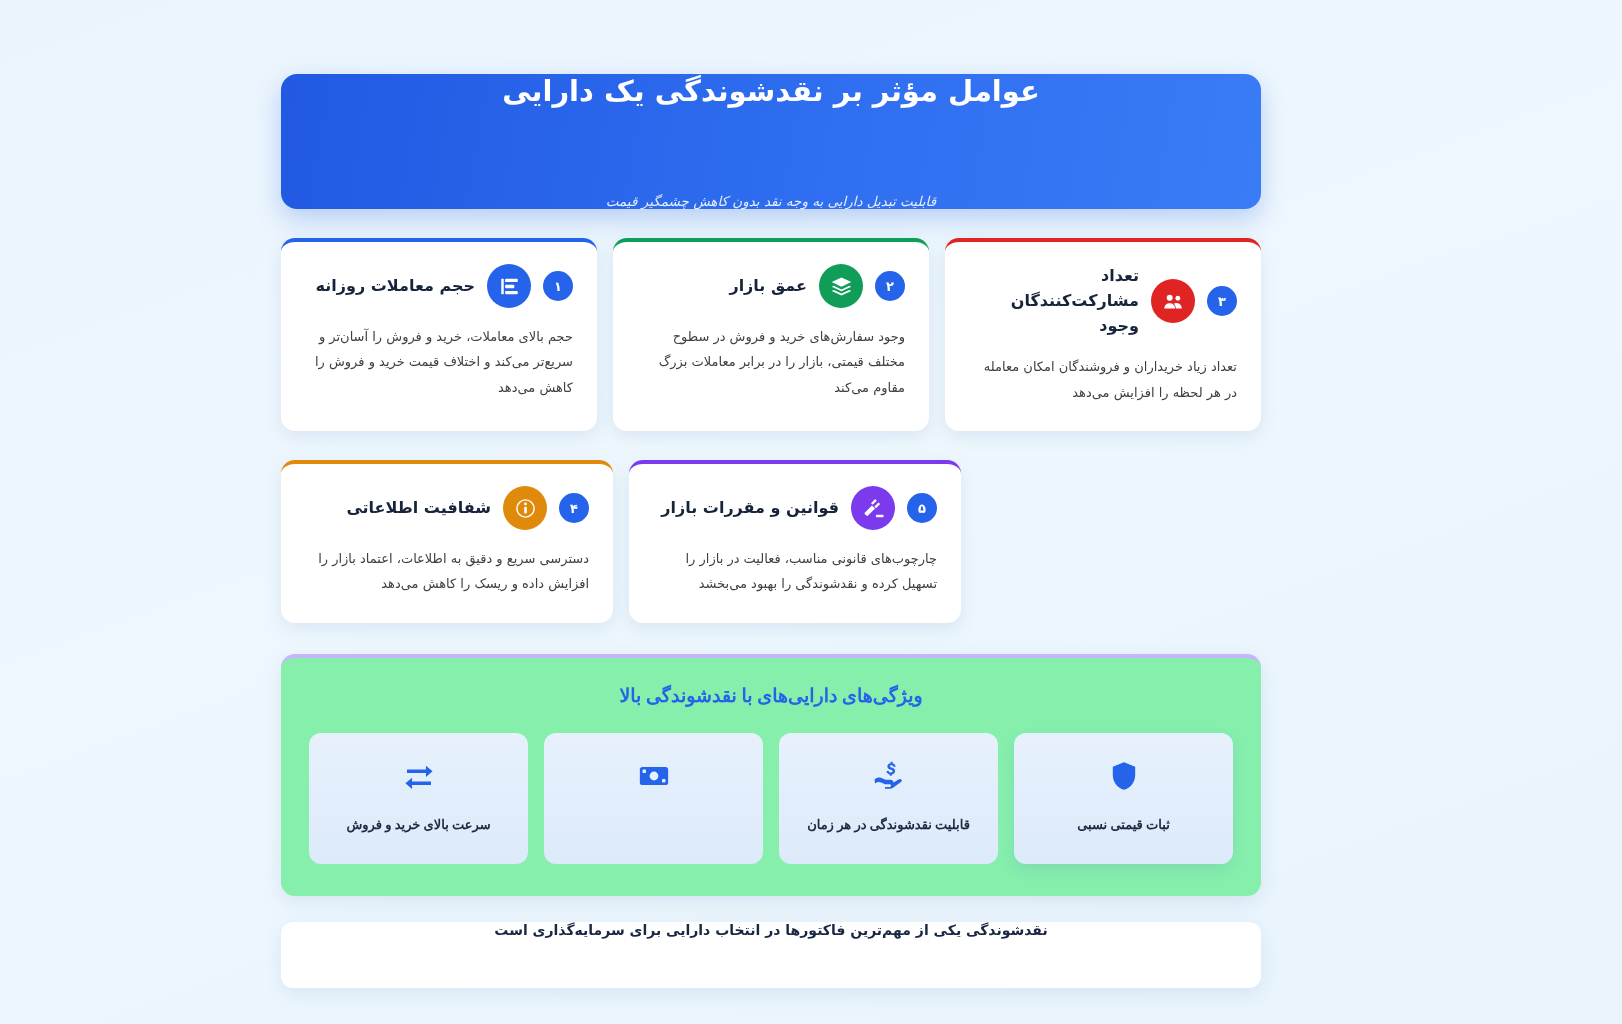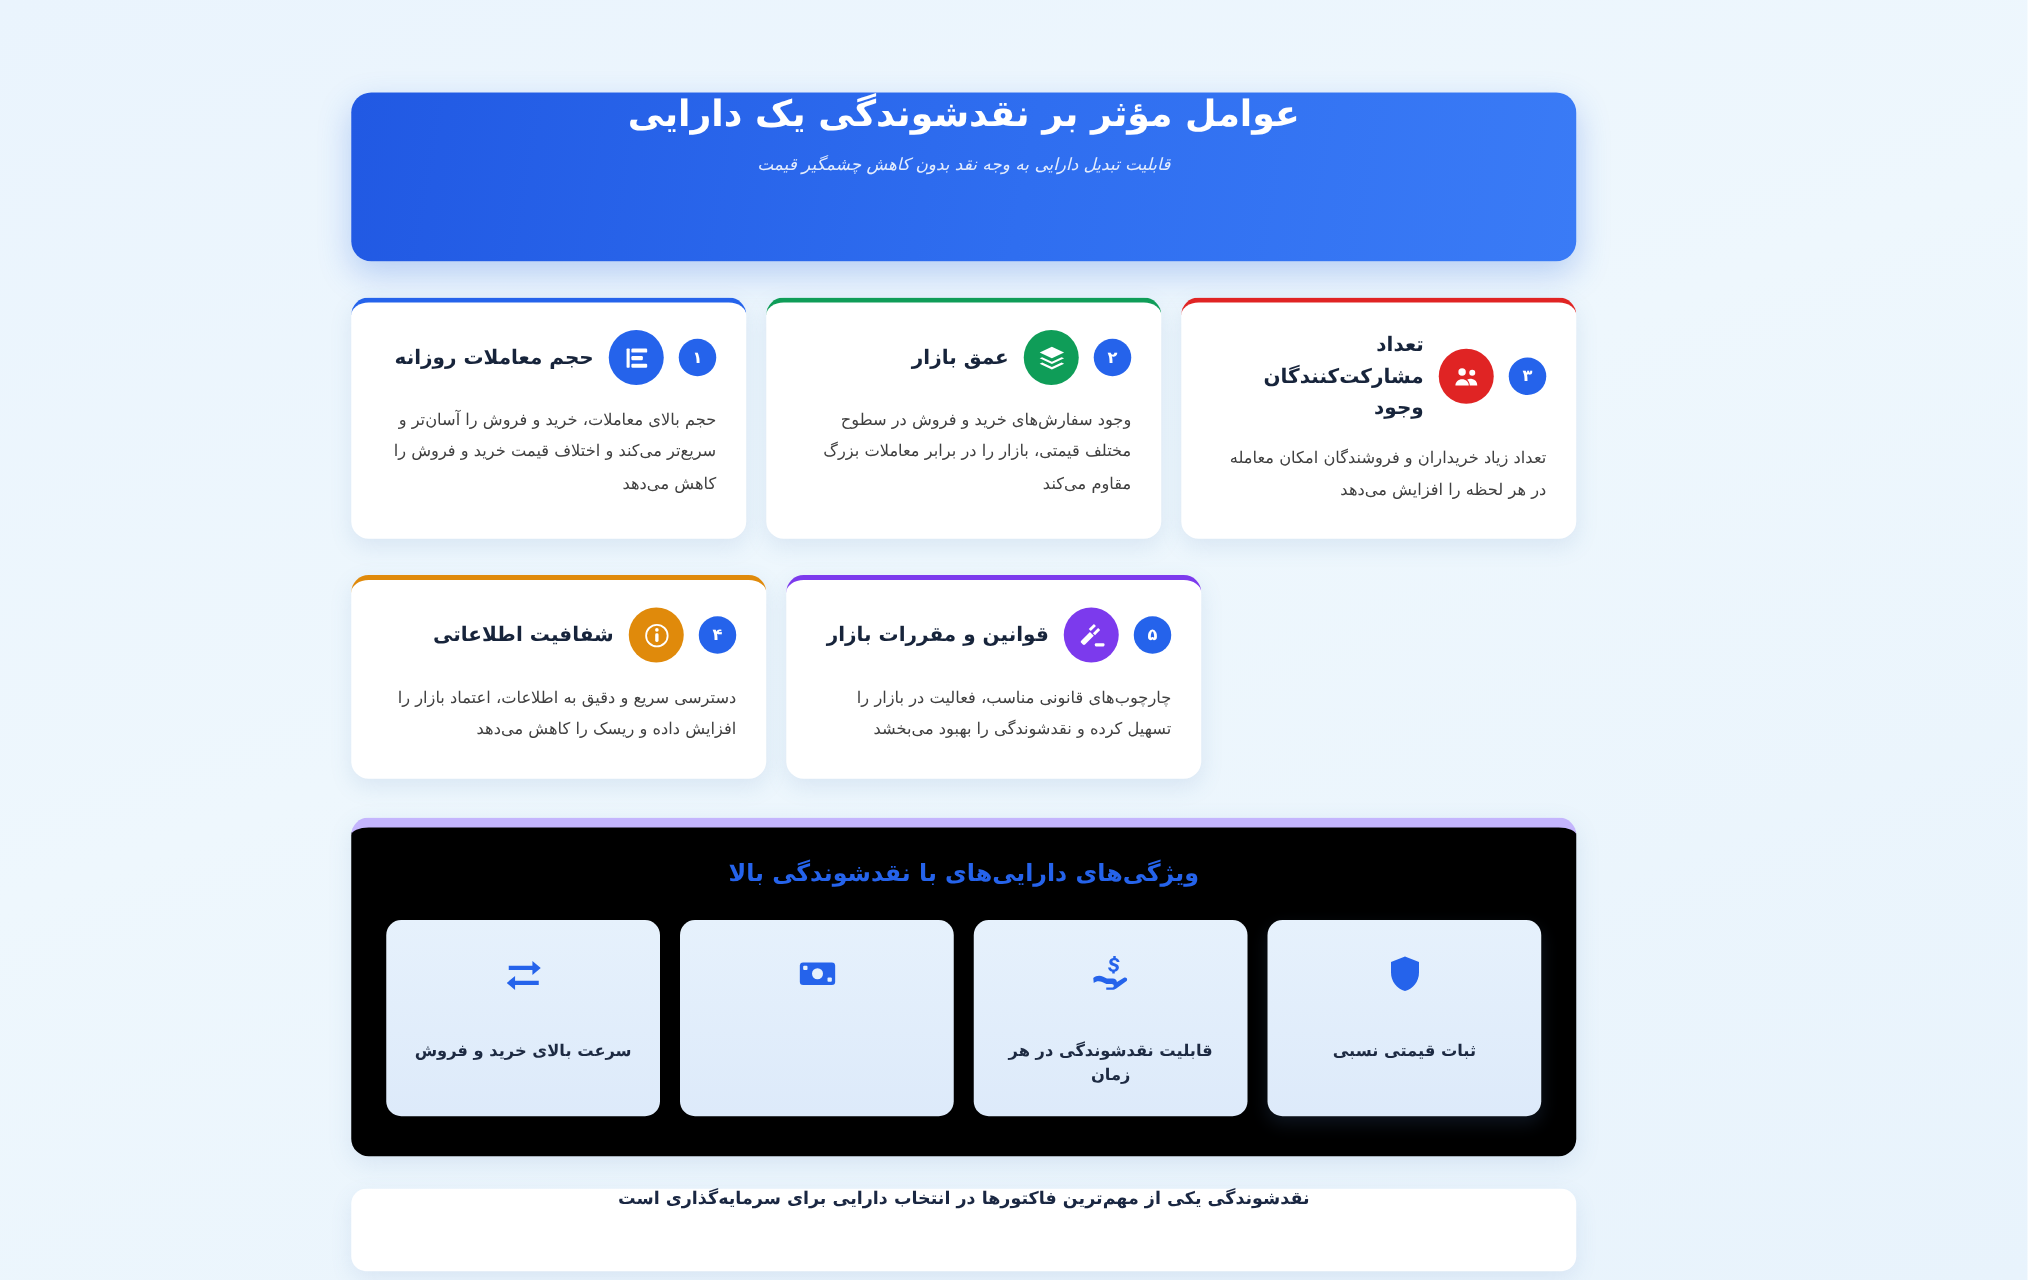--- a/index.html
+++ b/index.html
@@ -33,21 +33,21 @@
   
   .header {
     margin-top: 74px;
     height: 135px;
     border-radius: 16px;
     background: linear-gradient(100deg, #2159e3 0%, #2f6ef0 55%, #3a7bf6 100%);
     box-shadow: 0 10px 26px rgba(44, 104, 224, 0.28);
     display: flex;
     flex-direction: column;
     align-items: center;
-    justify-content: flex-start;
+    justify-content: space-between;
     gap: 16px;
   }
 
   .header-title {
     color: #ffffff;
     font-size: 29px;
     font-weight: bold;
     letter-spacing: 0.2px;
   }
 
@@ -130,25 +130,26 @@
     color: #404040;
     text-align: right;
   }
 
   
   .spacer { flex: 1 1 0; }
 
   
   .features-panel {
     margin-top: 31px;
-    background: #000000;
+    background: #86efac;
     border-radius: 14px;
-    border-top: 8px solid #c4b5fd;
+    border-top: 4px solid #c4b5fd;
     box-shadow: 0 6px 20px rgba(80, 120, 180, 0.13);
     padding: 26px 28px 32px 28px;
+    font-family: Liberation Serif, serif;
   }
 
   .features-title {
     text-align: center;
     color: #2563eb;
     font-size: 19px;
     font-weight: bold;
     margin-bottom: 26px;
   }
 
@@ -160,21 +161,21 @@
 
   .feature {
     flex: 1 1 0;
     background: linear-gradient(180deg, #e6f1fc 0%, #ddeafa 100%);
     border-radius: 12px;
     padding: 26px 10px 22px 10px;
     display: flex;
     flex-direction: column;
     align-items: center;
     justify-content: flex-start;
-    gap: 36px;
+    gap: 22px;
   }
 
   .feature-raised {
     box-shadow: 0 6px 14px rgba(90, 130, 190, 0.16);
     padding-bottom: 30px;
   }
 
   .feature-icon { height: 34px; display: flex; align-items: center; justify-content: center; }
   .feature-icon svg { width: 32px; height: 32px; fill: #2563eb; }
 

